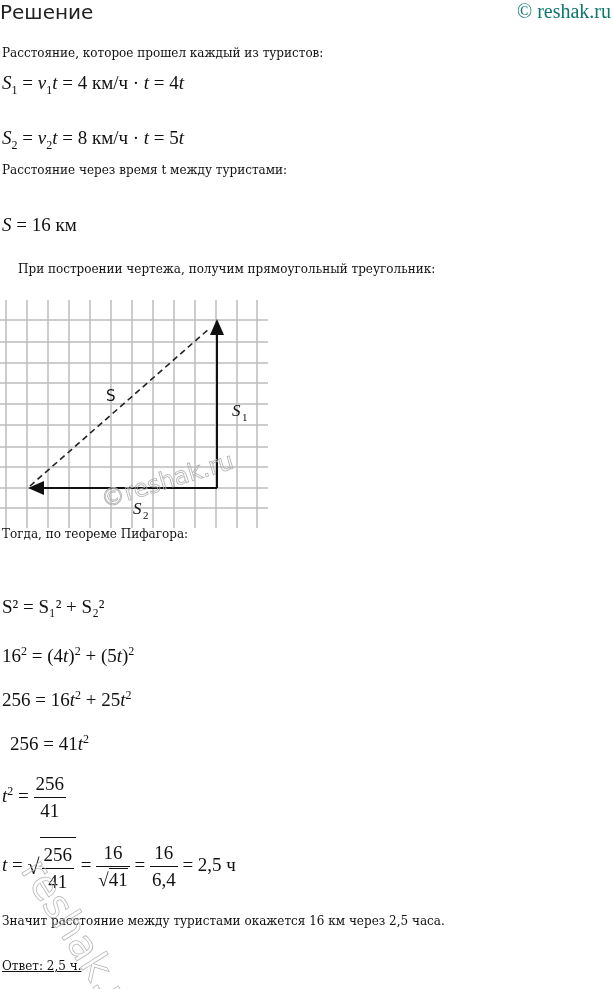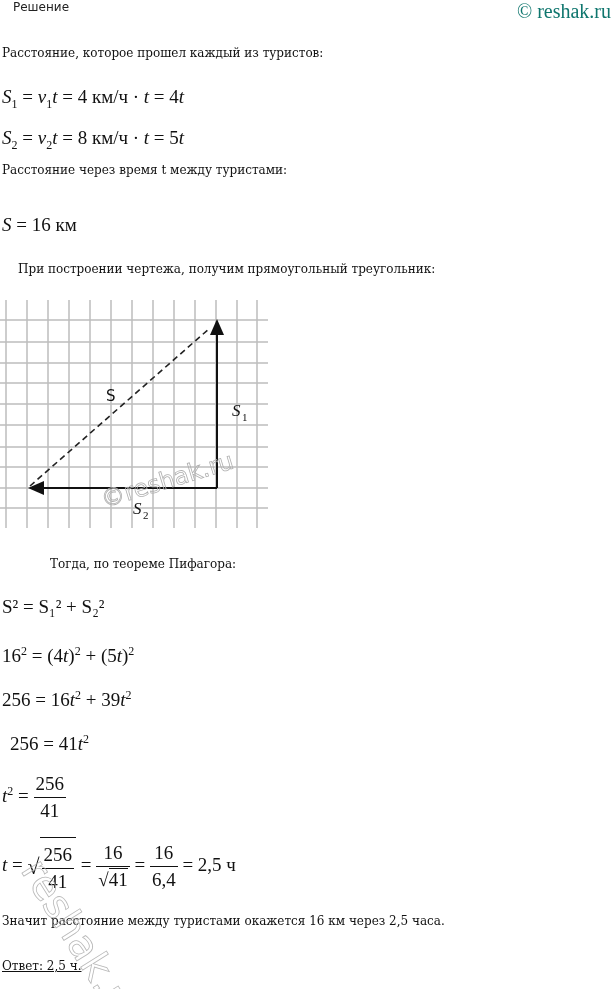--- a/index.html
+++ b/index.html
@@ -8,40 +8,40 @@
     font-family: "DejaVu Serif", "Liberation Serif", serif;
     color: #111111;
   }
   .line {
     position: absolute; left: 2px; white-space: nowrap;
     font-size: 12px; line-height: 22px;
   }
   .math { font-family: "Liberation Serif", "DejaVu Serif", serif; font-size: 19px; }
   .math i { font-style: italic; }
   .math sub, .math sup { font-size: 12px; }
-  .header-left { position: absolute; left: 13px; top: 0; font-family: "DejaVu Sans", sans-serif; font-size: 12px; color: #222; }
+  .header-left { position: absolute; left: 0; top: 0; font-family: "DejaVu Sans", sans-serif; font-size: 20px; color: #222; }
   .header-right { position: absolute; right: 2px; top: 0; font-family: "Liberation Serif", serif; font-size: 20px; color: #0f766e; }
   .frac { display: inline-block; vertical-align: middle; text-align: center; }
   .frac .num { display: block; padding: 0 2px; border-bottom: 1.5px solid #111; line-height: 26px; }
   .frac .den { display: block; padding: 0 2px; line-height: 26px; }
   .sqrt { display: inline-block; vertical-align: middle; position: relative; padding-left: 12px; }
   .sqrt .rad { display: inline-block; border-top: 1.5px solid #111; padding: 0 2px; }
   .sqrt .radsym { position: absolute; left: 0; bottom: 0; font-size: 22px; }
   .diagram { position: absolute; left: 0; top: 298px; width: 272px; height: 232px; }
   .watermark { position: absolute; pointer-events: none; }
 </style>
 </head>
 <body>
 
 <div class="header-left">Решение</div>
 <div class="header-right">© reshak.ru</div>
 
 <div class="line" style="top:42px;">Расстояние, которое прошел каждый из туристов:</div>
 
-<div class="line math" style="top:86px;">
+<div class="line math" style="top:72px;">
   <i>S</i><sub>1</sub> = <i>v</i><sub>1</sub><i>t</i> = <span>4 км/ч · </span><i>t</i> = <span>4</span><i>t</i>
 </div>
 
 <div class="line math" style="top:127px;">
   <i>S</i><sub>2</sub> = <i>v</i><sub>2</sub><i>t</i> = <span>8 км/ч · </span><i>t</i> = <span>5</span><i>t</i>
 </div>
 
 <div class="line" style="top:159px;text-align:center;">Расстояние через время t между туристами:</div>
 
 <div class="line math" style="top:214px;">
@@ -89,30 +89,30 @@
     <text x="106" y="103" font-family="DejaVu Sans, sans-serif" font-size="15" fill="#111">S</text>
     <text x="232" y="118" font-family="Liberation Serif, serif" font-style="italic" font-size="17" fill="#111">S</text>
     <text x="242" y="123" font-family="Liberation Serif, serif" font-size="11" fill="#111">1</text>
     <text x="133" y="216" font-family="Liberation Serif, serif" font-style="italic" font-size="17" fill="#111">S</text>
     <text x="143" y="221" font-family="Liberation Serif, serif" font-size="11" fill="#111">2</text>
 
     <text x="104" y="210" transform="rotate(-17 104 210)" font-family="DejaVu Sans, sans-serif" font-size="24" fill="none" stroke="#b0b0b0" stroke-width="0.8">©reshak.ru</text>
   </svg>
 </div>
 
-<div class="line" style="top:553px;margin-left:48px;">Тогда, по теореме Пифагора:</div>
+<div class="line" style="top:523px;">Тогда, по теореме Пифагора:</div>
 
 <div class="line math" style="top:596px;">S² = S₁² + S₂²</div>
 
 <div class="line math" style="top:640px;">
   <span>16</span><sup>2</sup> = <span>(4</span><i>t</i>)<sup>2</sup> + <span>(5</span><i>t</i>)<sup>2</sup>
 </div>
 
 <div class="line math" style="top:684px;">
-  <span>256</span> = <span>16</span><i>t</i><sup>2</sup> + <span>39</span><i>t</i><sup>2</sup>
+  <span>256</span> = <span>16</span><i>t</i><sup>2</sup> + <span>25</span><i>t</i><sup>2</sup>
 </div>
 
 <div class="line math" style="top:728px;margin-left:8px;">
   <span>256</span> = <span>41</span><i>t</i><sup>2</sup>
 </div>
 
 <div class="line math" style="top:764px; line-height:54px;">
   <i>t</i><sup>2</sup> = <span class="frac"><span class="num">256</span><span class="den">41</span></span>
 </div>
 

